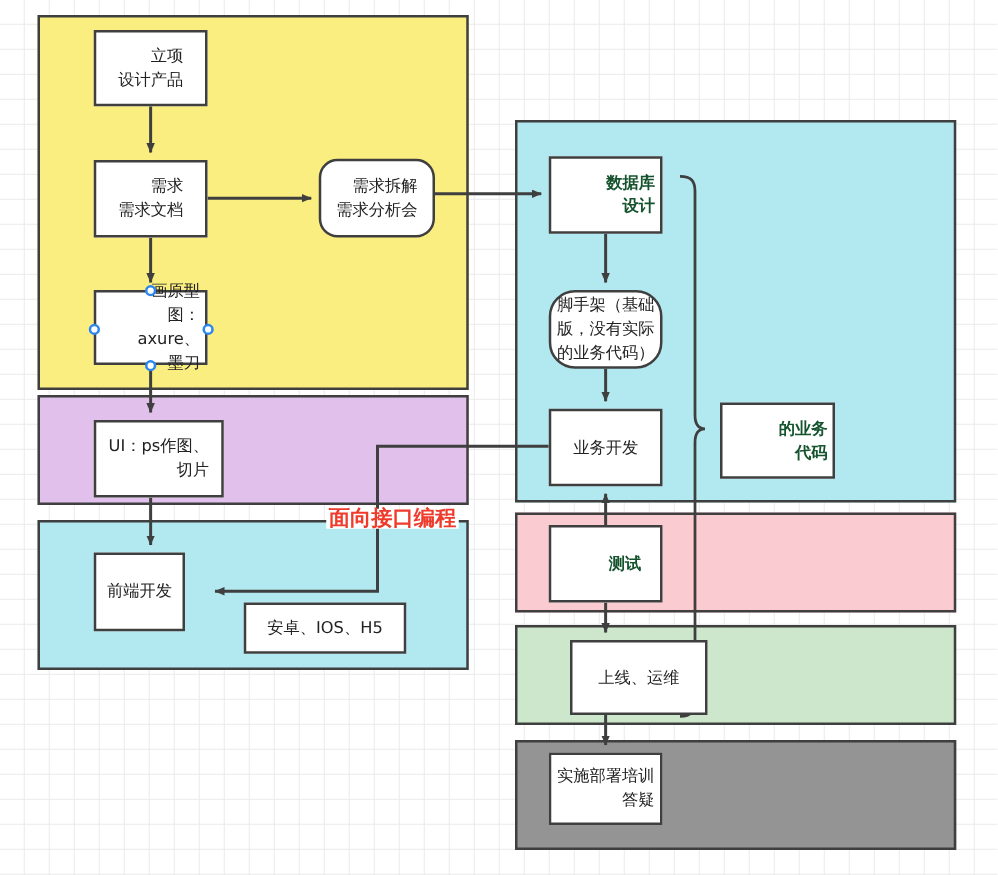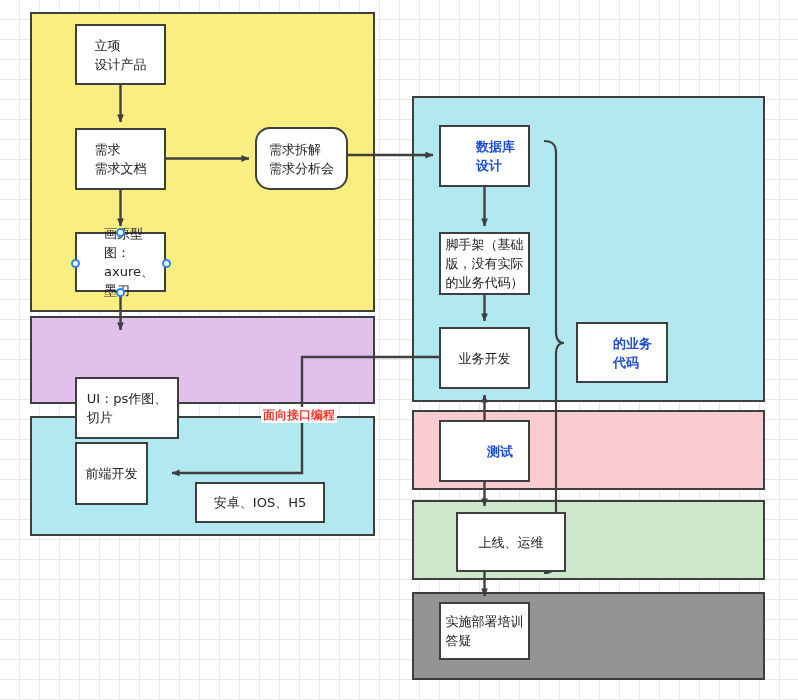--- a/index.html
+++ b/index.html
@@ -31,30 +31,30 @@
     box-sizing: border-box;
   }
   .node {
     position: absolute;
     box-sizing: border-box;
     background: #ffffff;
     border: 2px solid #3f3f3f;
     display: flex;
     align-items: center;
     justify-content: center;
-    text-align: left;
+    text-align: right;
     font-size: 13px;
     line-height: 19px;
     color: #222222;
     z-index: 6;
     padding: 2px 4px;
     white-space: pre-line;
   }
   .node.red {
-    color: #1d4ed8;
+    color: #14532d;
     font-weight: bold;
     padding-left: 35px;
   }
   .edge-svg {
     position: absolute;
     left: 0;
     top: 0;
     width: 798px;
     height: 700px;
     z-index: 4;
@@ -70,21 +70,21 @@
     background: #ffffff;
     border: 2px solid #2b86f0;
     box-sizing: border-box;
     z-index: 9;
   }
   .edge-label {
     position: absolute;
     background: #ffffff;
     color: #ef3b2c;
     font-weight: bold;
-    font-size: 12px;
+    font-size: 17px;
     line-height: 16px;
     padding: 0 2px;
     white-space: nowrap;
     z-index: 8;
   }
 </style>
 </head>
 <body>
 
 <div id="canvas">
@@ -125,26 +125,26 @@
 
   <div id="nodes">
       <div class="node" style="left: 75px; top: 24px; width: 91px; height: 61px;">立项
 设计产品</div>
       <div class="node" style="left: 75px; top: 128px; width: 91px; height: 62px;">需求
 需求文档</div>
       <div class="node" style="left: 255px; top: 127px; width: 93px; height: 63px; border-radius: 15px;">需求拆解
 需求分析会</div>
       <div class="node" style="left: 75px; top: 232px; width: 91px; height: 60px; padding-left: 27px;">画原型图：
 axure、墨刀</div>
-      <div class="node" style="left: 75px; top: 336px; width: 104px; height: 62px; margin-top: 41px;">UI：ps作图、
+      <div class="node" style="left: 75px; top: 336px; width: 104px; height: 62px;">UI：ps作图、
 切片</div>
       <div class="node" style="left: 75px; top: 442px; width: 73px; height: 63px;">前端开发</div>
       <div class="node" style="left: 195px; top: 482px; width: 130px; height: 41px;">安卓、IOS、H5</div>
       <div class="node red" style="left: 439px; top: 125px; width: 91px; height: 62px;">数据库设计</div>
-      <div class="node" style="left: 439px; top: 232px; width: 91px; height: 63px;">脚手架（基础
+      <div class="node" style="left: 439px; top: 232px; width: 91px; height: 63px; border-radius: 21px;">脚手架（基础
 版，没有实际
 的业务代码）</div>
       <div class="node" style="left: 439px; top: 327px; width: 91px; height: 62px;">业务开发</div>
       <div class="node red" style="left: 576px; top: 322px; width: 92px; height: 61px;">的业务代码</div>
       <div class="node red" style="left: 439px; top: 420px; width: 91px; height: 62px;">测试</div>
       <div class="node" style="left: 456px; top: 512px; width: 110px; height: 60px;">上线、运维</div>
       <div class="node" style="left: 439px; top: 602px; width: 91px; height: 58px;">实施部署培训
 答疑</div>
     </div>
 

